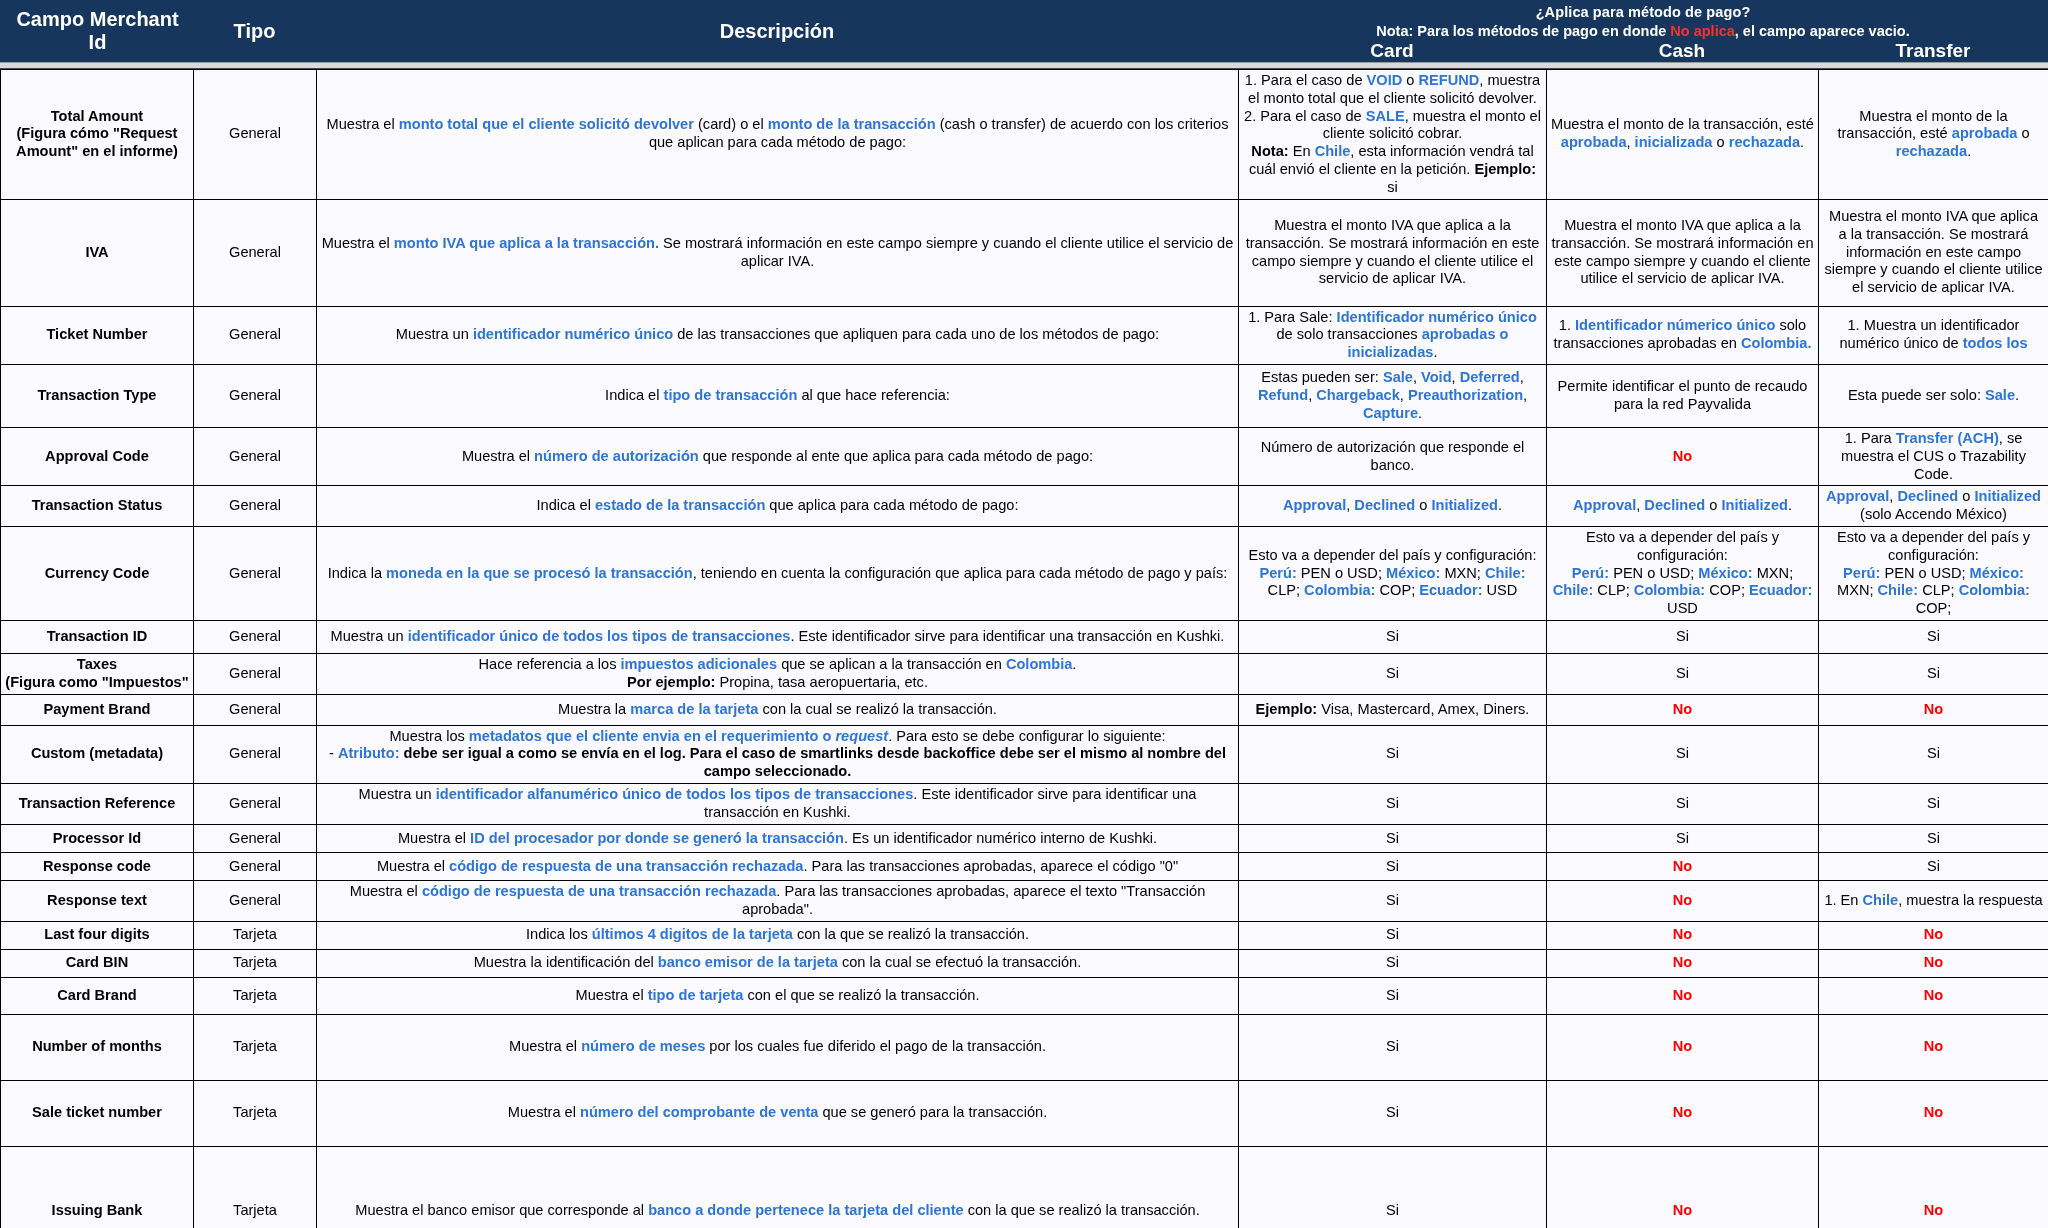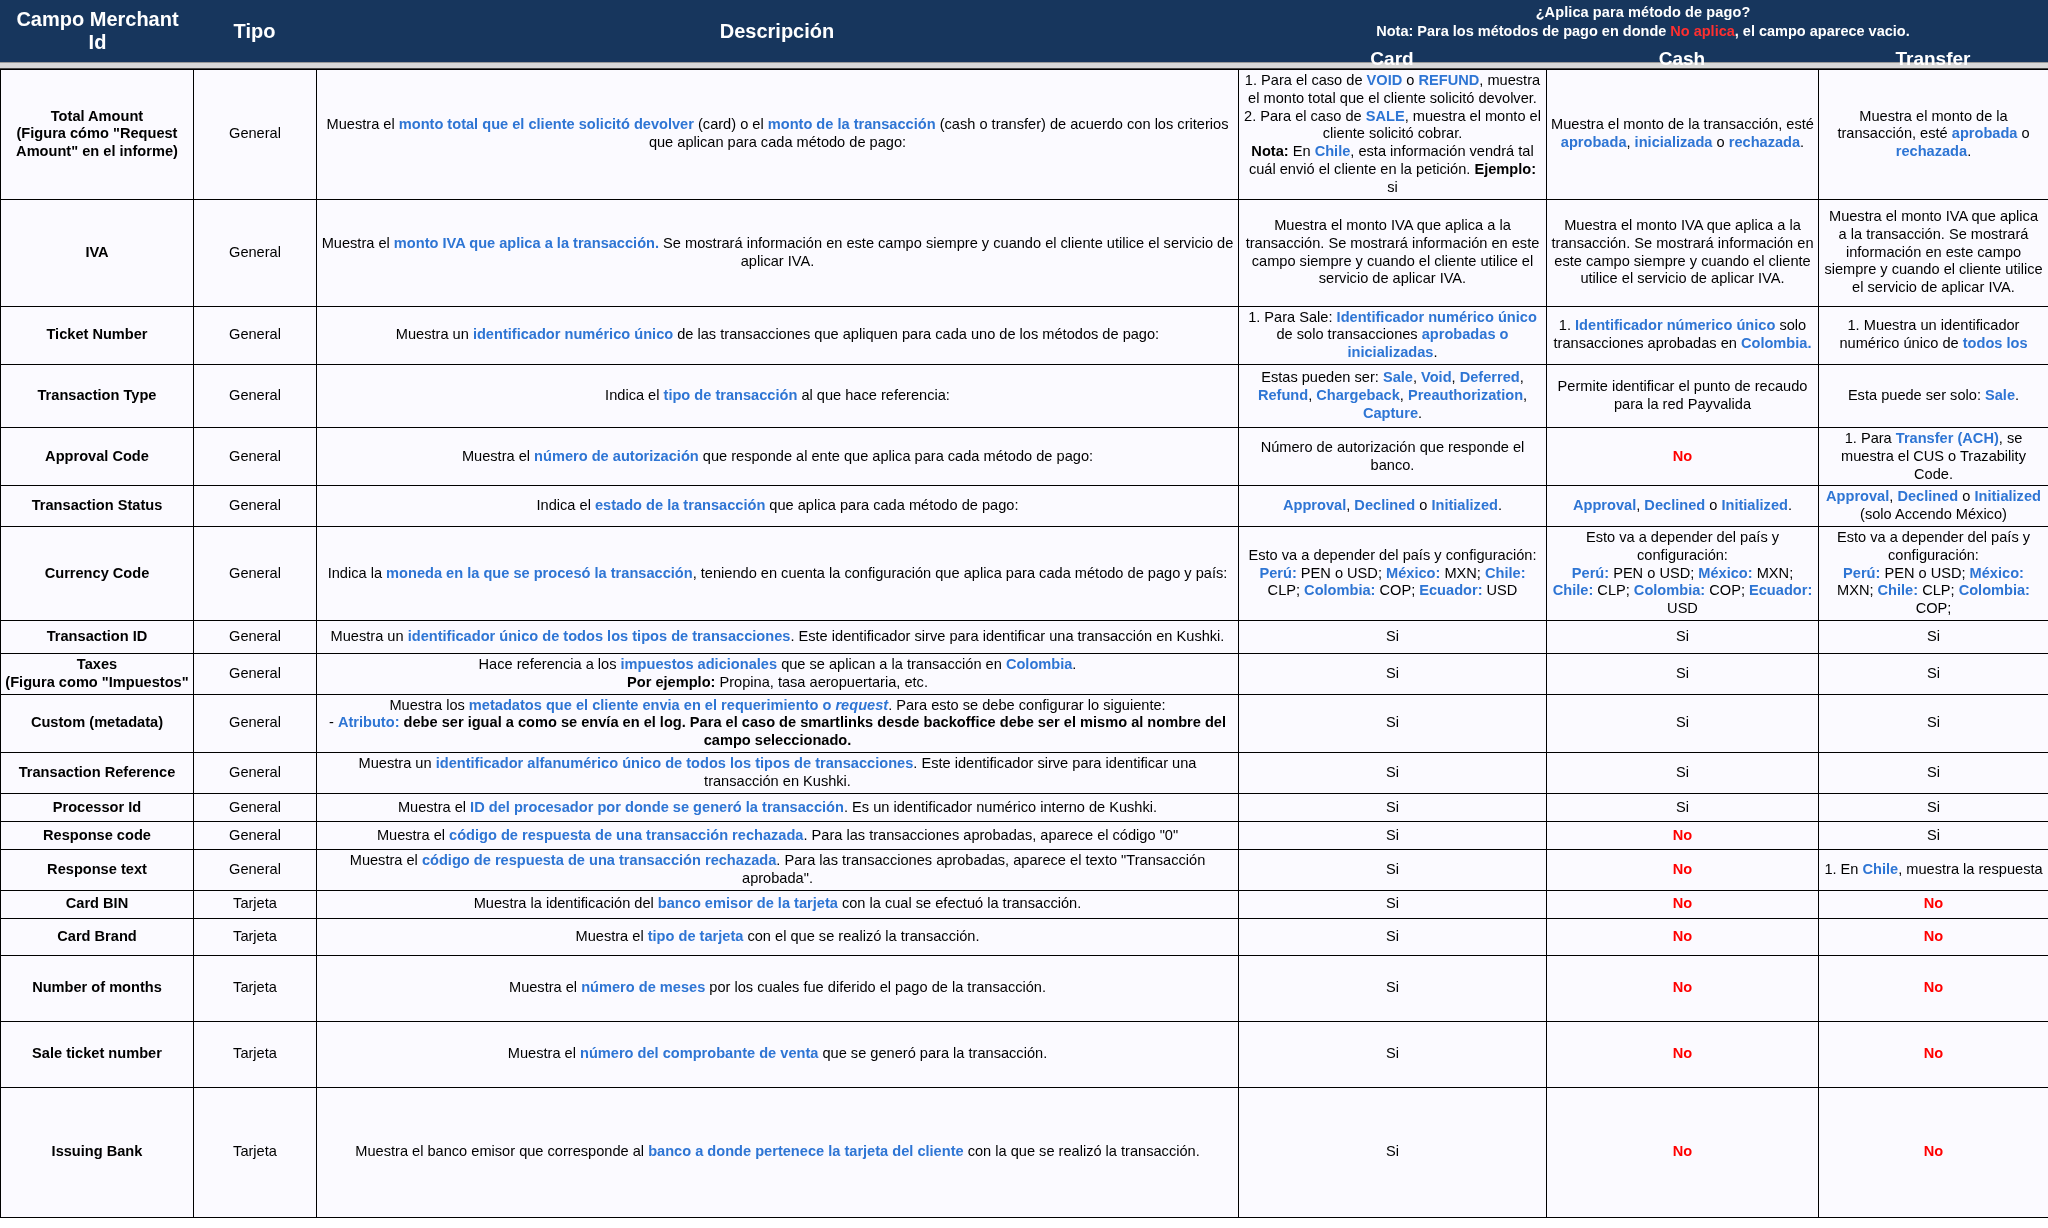--- a/index.html
+++ b/index.html
@@ -53,21 +53,21 @@
   }
   .pm-note{
     text-align:center;
     font-weight:bold;
     font-size:14.5px;
     line-height:1.28;
   }
   .pm-note .red{ color:#ff2f2f; font-weight:bold; }
   .pm-subrow{
     display:flex;
-    margin-top:9px;
+    margin-top:1px;
   }
   .pm-sub{
     box-sizing:border-box;
     text-align:center;
     font-weight:bold;
     font-size:19px;
     line-height:1.05;
   }
 
   .hdr-rule{
@@ -212,20 +212,28 @@
           <td class="pm">Si</td>
         </tr>
         <tr style="height: 40px;">
           <td class="field">Taxes<br>(Figura como "Impuestos"</td>
           <td class="tipo">General</td>
           <td class="desc">Hace referencia a los <span class="b">impuestos adicionales</span> que se aplican a la transacción en <span class="b">Colombia</span>.<br><span class="bk">Por ejemplo:</span> Propina, tasa aeropuertaria, etc.</td>
           <td class="pm">Si</td>
           <td class="pm">Si</td>
           <td class="pm">Si</td>
         </tr>
+        <tr style="height: 31px;">
+          <td class="field">Payment Brand</td>
+          <td class="tipo">General</td>
+          <td class="desc">Muestra la <span class="b">marca de la tarjeta</span> con la cual se realizó la transacción.</td>
+          <td class="pm"><span class="bk">Ejemplo:</span> Visa, Mastercard, Amex, Diners.</td>
+          <td class="pm"><span class="no">No</span></td>
+          <td class="pm"><span class="no">No</span></td>
+        </tr>
         <tr style="height: 57px;">
           <td class="field">Custom (metadata)</td>
           <td class="tipo">General</td>
           <td class="desc">Muestra los <span class="b">metadatos que el cliente envia en el requerimiento o <span class="it">request</span></span>. Para esto se debe configurar lo siguiente:<br>- <span class="b">Atributo:</span> <span class="bk">debe ser igual a como se envía en el log. Para el caso de smartlinks desde backoffice debe ser el mismo al nombre del campo seleccionado.</span></td>
           <td class="pm">Si</td>
           <td class="pm">Si</td>
           <td class="pm">Si</td>
         </tr>
         <tr style="height: 41px;">
           <td class="field">Transaction Reference</td>
@@ -253,20 +261,28 @@
         </tr>
         <tr style="height: 28px;">
           <td class="field">Response text</td>
           <td class="tipo">General</td>
           <td class="desc">Muestra el <span class="b">código de respuesta de una transacción rechazada</span>. Para las transacciones aprobadas, aparece el texto "Transacción aprobada".</td>
           <td class="pm">Si</td>
           <td class="pm"><span class="no">No</span></td>
           <td class="pm">1. En <span class="b">Chile</span>, muestra la respuesta</td>
         </tr>
         <tr style="height: 28px;">
+          <td class="field">Last four digits</td>
+          <td class="tipo">Tarjeta</td>
+          <td class="desc yellow">Indica los <span class="b">últimos 4 digitos de la tarjeta</span> con la que se realizó la transacción.</td>
+          <td class="pm">Si</td>
+          <td class="pm"><span class="no">No</span></td>
+          <td class="pm"><span class="no">No</span></td>
+        </tr>
+        <tr style="height: 28px;">
           <td class="field">Card BIN</td>
           <td class="tipo">Tarjeta</td>
           <td class="desc yellow">Muestra la identificación del <span class="b">banco emisor de la tarjeta</span> con la cual se efectuó la transacción.</td>
           <td class="pm">Si</td>
           <td class="pm"><span class="no">No</span></td>
           <td class="pm"><span class="no">No</span></td>
         </tr>
         <tr style="height: 37px;">
           <td class="field">Card Brand</td>
           <td class="tipo">Tarjeta</td>

